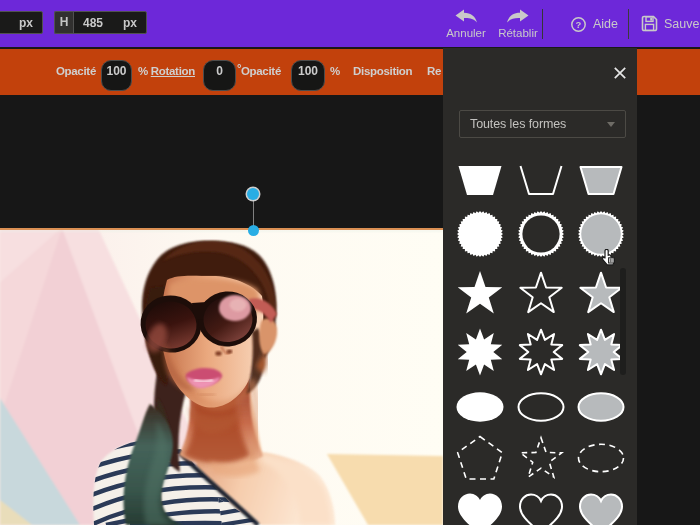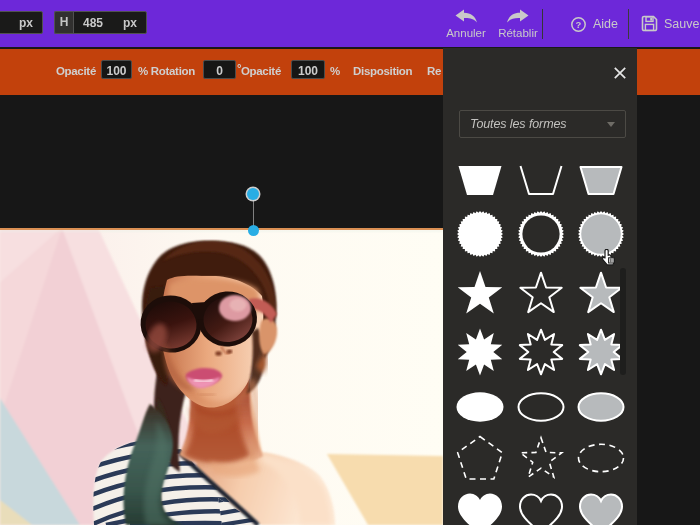--- a/index.html
+++ b/index.html
@@ -28,37 +28,37 @@
 #aide svg { vertical-align:-4px; margin-right:7px; }
 #vsep { position:absolute; left:628px; top:9px; width:1px; height:30px; background:#3b3b3a; }
 #vsep2 { position:absolute; left:542px; top:9px; width:1px; height:30px; background:#363635; }
 #sauve { position:absolute; left:641px; top:0; height:48px; line-height:48px; color:#c9c9c9; font-size:12.5px; white-space:nowrap; }
 #sauve svg { vertical-align:-4px; margin-right:6px; }
 
 
 #toolbar2 { position:absolute; left:0; top:49px; width:700px; height:46px;
   background:#c2410c; }
 #toolbar2 .lab { position:absolute; top:16px; color:#cfcfcf; font-size:11.5px; font-weight:bold; letter-spacing:-0.3px; white-space:nowrap; }
-#toolbar2 .ifld { position:absolute; top:11px; height:19px; background:#161615;
-  border:1px solid #4c4c4b; border-radius:2px; color:#cccccc; font-size:12px; font-weight:bold;
+#toolbar2 .ifld { position:absolute; top:11px; height:31px; background:#161615;
+  border:1px solid #4c4c4b; border-radius:10px; color:#cccccc; font-size:12px; font-weight:bold;
   text-align:center; }
 
 
 #canvas { position:absolute; left:0; top:95px; width:700px; height:430px; background:#171717; }
 #photo { position:absolute; left:0; top:133px; width:443px; height:297px; }
 #handleline { position:absolute; left:253px; top:100px; width:1px; height:36px; background:#808080; }
 .hdl { position:absolute; border-radius:50%; background:#29ade4; }
 #hdl1 { left:247px; top:93px; width:12px; height:12px; box-shadow:0 0 0 1.5px rgba(225,225,225,.9); }
 #hdl2 { left:248px; top:130px; width:11px; height:11px; }
 
 
 #panel { position:absolute; left:443px; top:48px; width:194px; height:477px; background:#2b2a28; }
 #pclose { position:absolute; left:171px; top:19px; width:12px; height:12px; }
 #pdrop { position:absolute; left:16px; top:62px; width:167px; height:28px;
-  border:1px solid #4c4a45; border-radius:2px; color:#c3c2bf; font-size:12.5px; letter-spacing:-0.1px;font-style:italic; }
+  border:1px solid #4c4a45; border-radius:2px; color:#c3c2bf; font-size:12.5px; letter-spacing:-0.1px; }
 #pdrop .t { position:absolute; left:10px; top:6px; }
 #pdrop .c { position:absolute; right:10px; top:11px; width:0; height:0;
   border-left:4px solid transparent; border-right:4px solid transparent; border-top:5px solid #6e6c66; }
 .cell { position:absolute; width:48px; height:48px; }
 #scroll { position:absolute; left:177px; top:220px; width:6px; height:107px; background:#1e1e1d; border-radius:3px; }
 
 
 #sidebar { position:absolute; left:637px; top:48px; width:63px; height:477px; background:#1b1a19; }
 #outils { position:absolute; left:4px; top:32px; width:63px; text-align:center; color:#c6c6c6; font-size:12.5px; }
 .sicon { position:absolute; left:35px; transform:translateX(-50%); }
@@ -105,21 +105,21 @@
         <rect x="9.2" y="2.6" width="1.8" height="3" fill="#c9c9c9"></rect>
         <rect x="4.4" y="9.4" width="8.2" height="6" fill="none" stroke="#c9c9c9" stroke-width="1.4"></rect>
       </svg><span>Sauvega</span>
     </div>
   </div>
 
   <div id="toolbar2">
     <span class="lab" style="left:auto; right:604px;">Opacité</span>
     <div class="ifld" style="left:101px; width:31px; line-height:21px;">100</div>
     <span class="lab" style="left:138px;">%</span>
-    <span class="lab" style="left:auto; right:505px;">Rotation</span>
+    <span class="lab" style="left:auto; right:505px;text-decoration:underline;">Rotation</span>
     <div class="ifld" style="left:203px; width:33px; line-height:21px;">0</div>
     <span class="lab" style="left:237px; top:13px;">°</span>
     <span class="lab" style="left:auto; right:419px;">Opacité</span>
     <div class="ifld" style="left:291px; width:34px; line-height:21px;">100</div>
     <span class="lab" style="left:330px;">%</span>
     <span class="lab" style="left:353px;">Disposition</span>
     <span class="lab" style="left:427px;">Re</span>
   </div>
 
   <div id="canvas">

